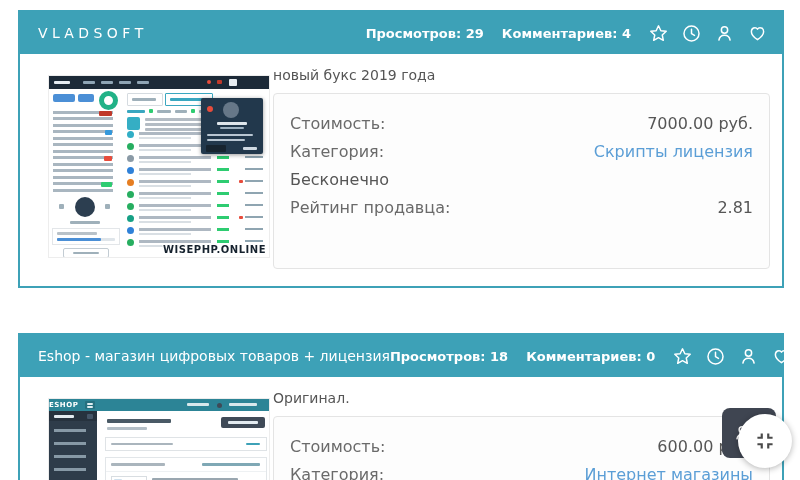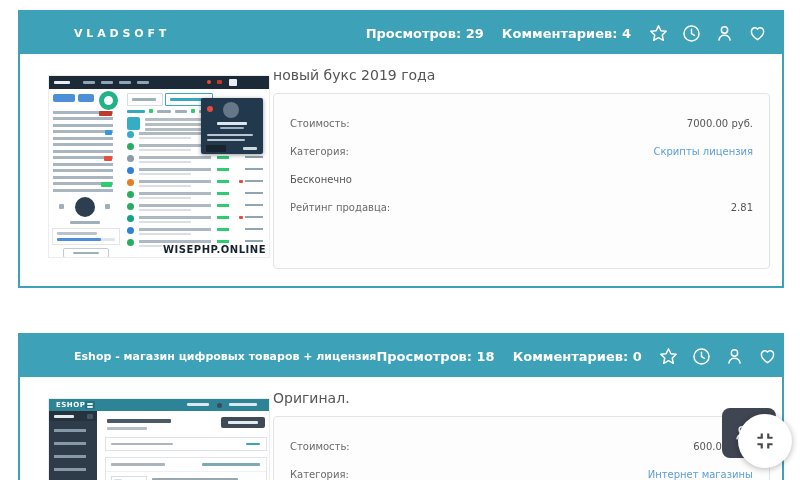--- a/index.html
+++ b/index.html
@@ -6,38 +6,38 @@
     font-family:"DejaVu Sans","Liberation Sans",sans-serif;}
   .page{position:relative;width:800px;height:480px;background:#fff;}
 
   
   .card{position:absolute;left:18px;width:766px;background:#fff;
     border:2px solid #3da1b7;box-sizing:border-box;}
   .card1{top:10px;height:278px;}
   .card2{top:333px;height:300px;}
   .card-header{height:42px;background:#3da1b7;display:flex;align-items:center;
     padding:0 14px 0 18px;color:#fff;}
-  .card-title{font-size:11px;font-weight:bold;white-space:nowrap;cursor:pointer;margin-left:36px;}
+  .card-title{font-size:14px;font-weight:normal;white-space:nowrap;cursor:pointer;}
   .stats{margin-left:auto;display:flex;align-items:center;gap:18px;
     font-size:13px;font-weight:600;white-space:nowrap;}
   .hicons{display:flex;align-items:center;gap:11px;margin-left:16px;}
   .hicon{width:22px;height:22px;display:flex;align-items:center;justify-content:center;cursor:pointer;}
   .hicon svg{width:21px;height:21px;stroke:#fff;fill:none;stroke-width:1.7;
     stroke-linecap:round;stroke-linejoin:round;}
 
   .card-body{position:relative;height:calc(100% - 42px);background:#fff;}
   .thumb{position:absolute;left:28px;top:21px;width:222px;height:183px;background:#fff;
     border:1px solid #ededed;box-sizing:border-box;overflow:hidden;cursor:pointer;text-align:right;}
   .thumb2{height:200px;}
   .ptitle{position:absolute;left:253px;top:13px;font-size:14px;color:#555;}
   .panel{position:absolute;left:253px;top:39px;width:497px;background:#fdfdfd;
     border:1px solid #e4e4e4;border-radius:4px;box-sizing:border-box;padding:16px;}
   .panel1{height:176px;}
   .panel2{height:200px;}
-  .drow{display:flex;justify-content:space-between;height:28px;line-height:28px;font-size:10px;}
+  .drow{display:flex;justify-content:space-between;height:28px;line-height:28px;font-size:16px;}
   .lbl{color:#6a6a6a;}
   .val{color:#565656;}
   .val.link{color:#5b9ed6;cursor:pointer;}
 
   
   .fab-dark{position:absolute;left:722px;top:408px;width:54px;height:50px;border-radius:8px;
     background:#3f4551;border:none;display:flex;align-items:center;justify-content:center;
     z-index:50;cursor:pointer;}
   .fab-dark svg{width:20px;height:20px;stroke:#fff;fill:none;stroke-width:1.8;
     stroke-linecap:round;margin-right:14px;}
@@ -61,21 +61,21 @@
   .t1-dots{position:absolute;left:78px;top:55px;display:flex;flex-direction:column;gap:5px;}
   .t1-dots i{width:7px;height:7px;border-radius:50%;display:block;}
   .t1-popup{position:absolute;left:152px;top:22px;width:62px;height:56px;background:#22384c;
     border-radius:2px;box-shadow:0 1px 4px rgba(0,0,0,0.4);z-index:2;}
   .t1-watermark{position:absolute;right:3px;bottom:2px;font-size:10px;font-weight:bold;
     color:#16222e;letter-spacing:0.5px;z-index:3;
     text-shadow:1px 0 0 #fff,-1px 0 0 #fff,0 1px 0 #fff,0 -1px 0 #fff;}
 
   
   .t2-topbar{position:absolute;left:0;top:0;width:100%;height:12px;background:#2c8496;z-index:2;}
-  .t2-logo{position:absolute;left:7px;top:2px;font-size:7px;font-weight:bold;color:#fff;letter-spacing:0.5px;}
+  .t2-logo{position:absolute;left:0;top:2px;font-size:7px;font-weight:bold;color:#fff;letter-spacing:0.5px;}
   .t2-side{position:absolute;left:0;top:12px;width:48px;height:190px;background:#2e3c4a;}
   .t2-menu{position:absolute;left:5px;top:18px;width:32px;height:130px;
     background:repeating-linear-gradient(to bottom,#8799a6 0 2.5px,transparent 2.5px 13px);}
 </style>
 </head>
 <body>
 
 <div class="page">
 
   <section class="card card1">

